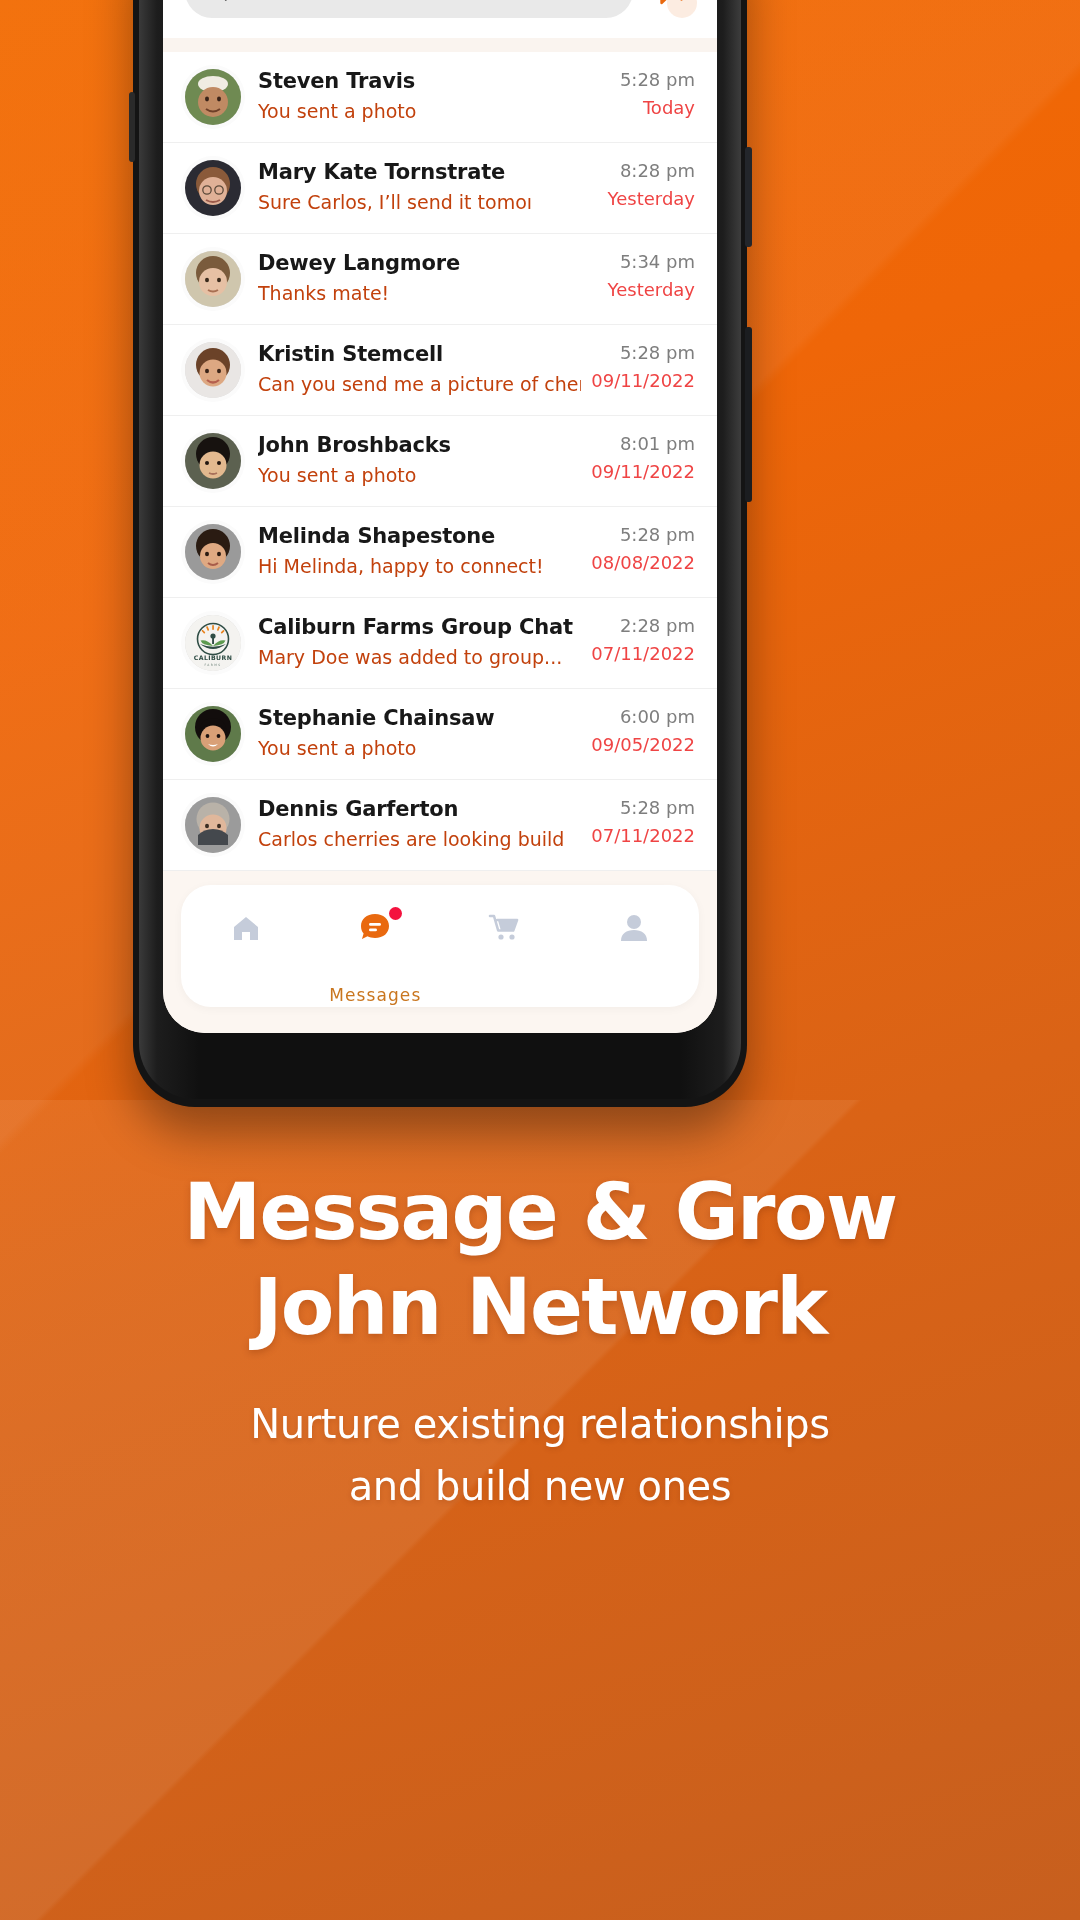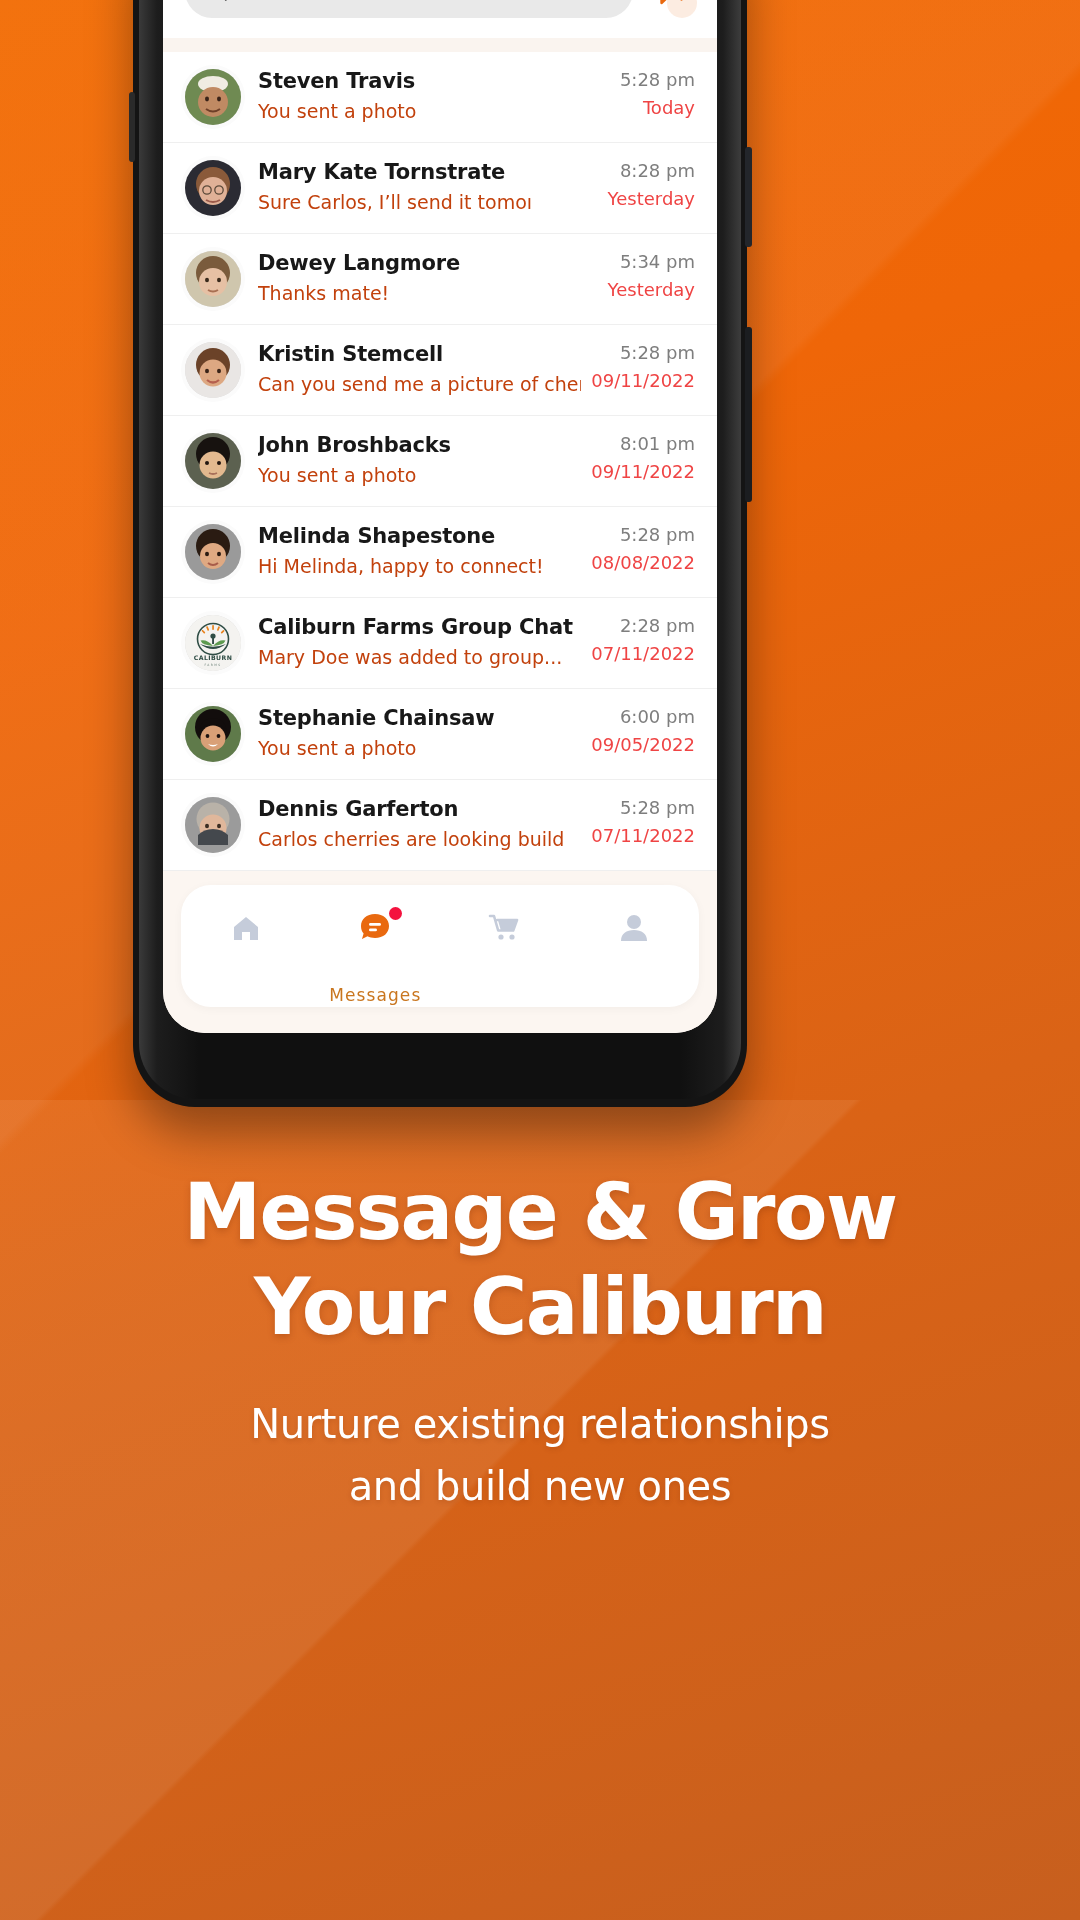--- a/index.html
+++ b/index.html
@@ -459,16 +459,16 @@
         </div>
 
       </div>
     </div>
 
   </div>
 </div>
 
 <div class="copy">
   <div class="headline">Message &amp; Grow</div>
-  <div class="headline">Your Caliburn</div>
+  <div class="headline">John Network</div>
   <div class="subhead">Nurture existing relationships</div>
   <div class="subhead" style="margin-top:6px">and build new ones</div>
 </div>
 
 </body></html>

